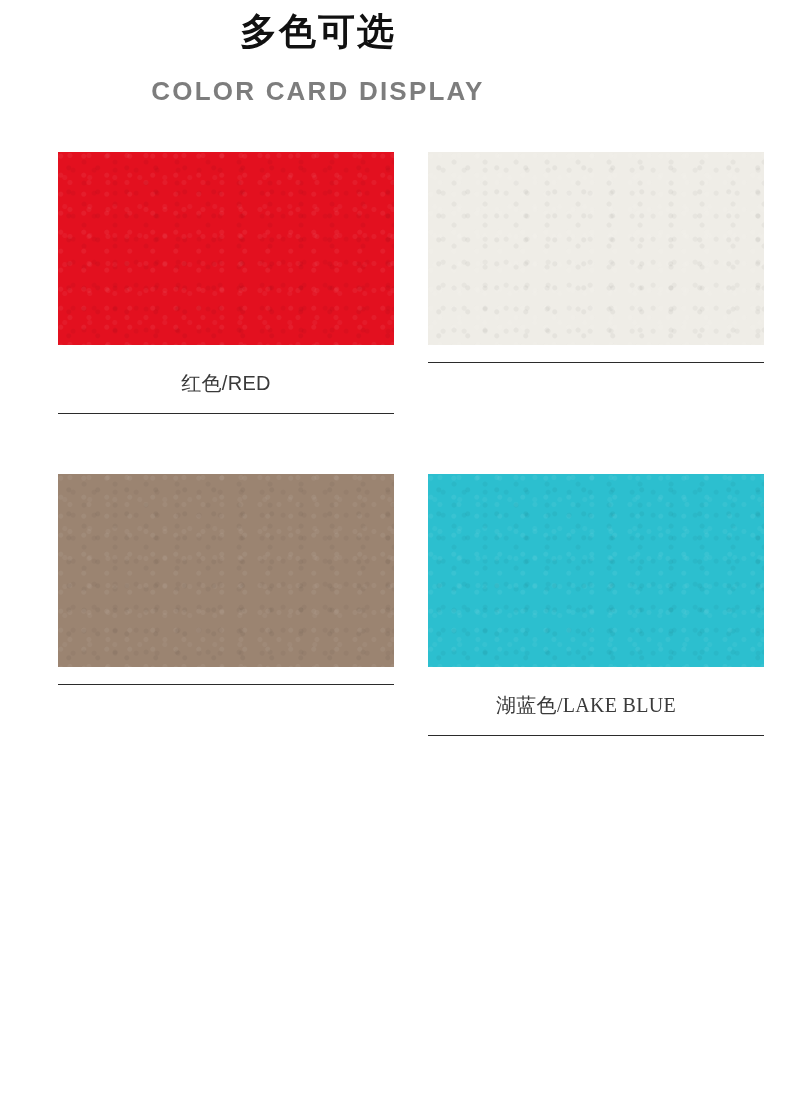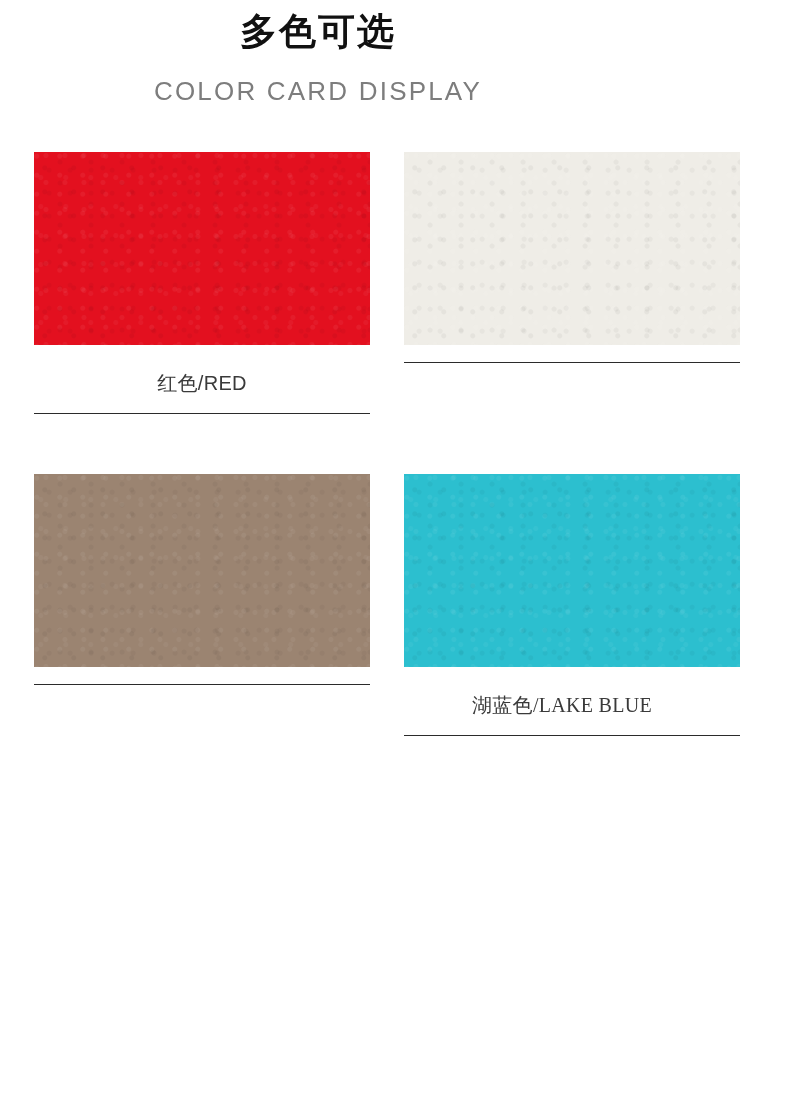--- a/index.html
+++ b/index.html
@@ -24,33 +24,33 @@
   .title {
     font-size: 37px;
     font-weight: bold;
     color: #111111;
     letter-spacing: 2px;
     line-height: 48px;
     margin: 0;
   }
   .subtitle {
     font-size: 26px;
-    font-weight: 400;
+    font-weight: 700;
     color: #7d7d7d;
     letter-spacing: 2.2px;
     line-height: 34px;
     margin: 0;
     padding-top: 18px;
   }
 
   
   .grid {
     position: absolute;
     top: 152px;
-    left: 34px;
+    left: 58px;
     width: 706px;
     display: flex;
     flex-wrap: wrap;
     column-gap: 34px;
     row-spacing: 0;
   }
   .cell {
     width: 336px;
     margin-bottom: 0;
   }

